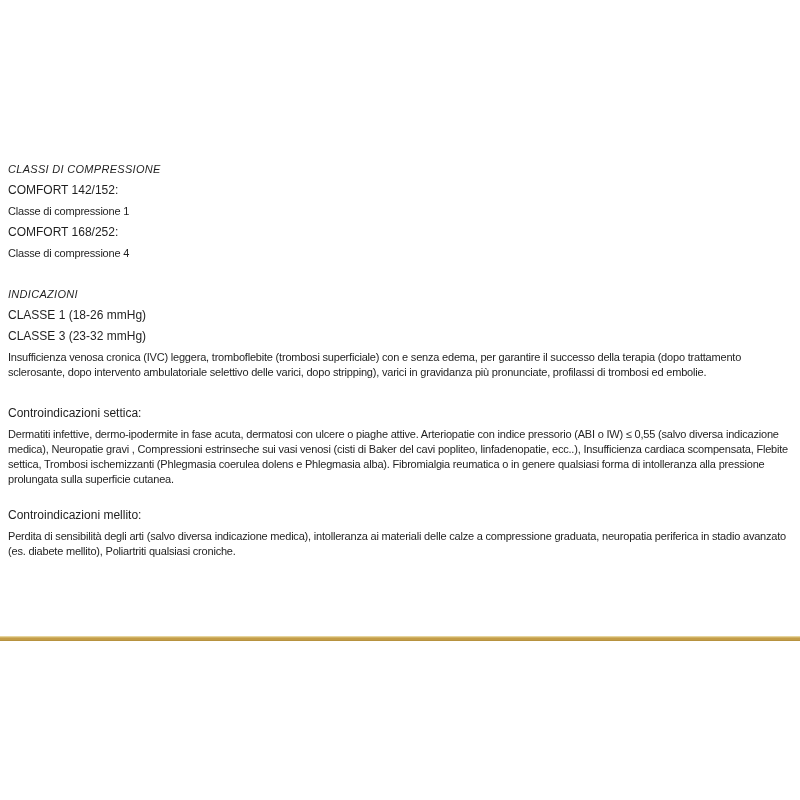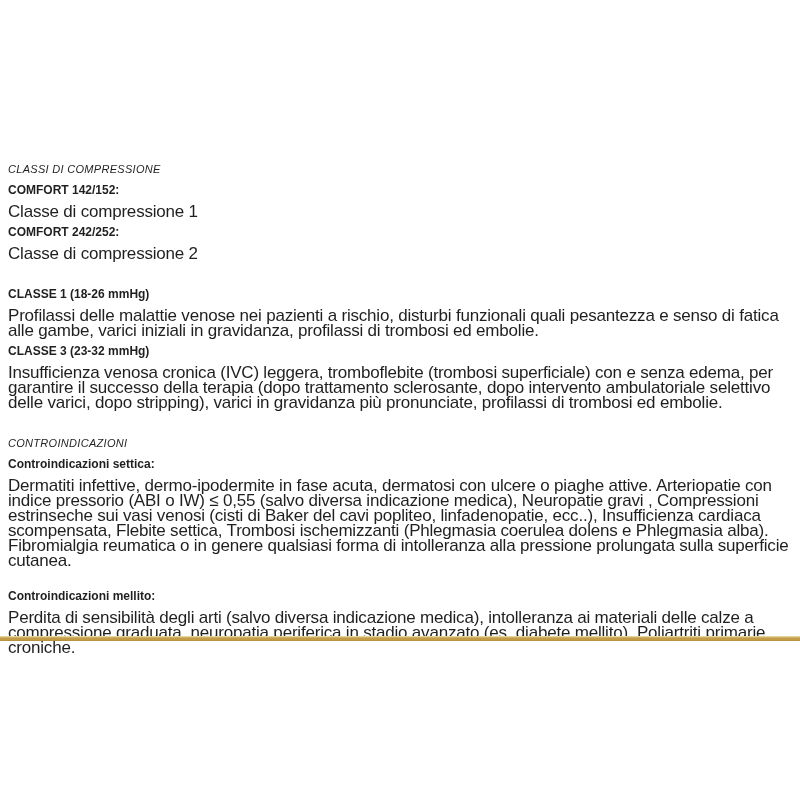--- a/index.html
+++ b/index.html
@@ -29,28 +29,28 @@
   }
   .em-heading {
     font-style: italic;
     font-weight: 400;
     font-size: 11px;
     line-height: 15px;
     letter-spacing: 0.3px;
     margin: 0 0 6px 0;
   }
   .bold-heading {
-    font-weight: 700;
+    font-weight: 400;
     font-size: 12px;
     line-height: 15px;
     margin: 0 0 6px 0;
   }
   .body-line, .para {
     font-weight: 400;
-    font-size: 17px;
+    font-size: 11px;
     line-height: 15px;
     letter-spacing: -0.2px;
     margin: 0 0 6px 0;
   }
   .gap-top {
     margin-top: 21px;
   }
   .divider {
     position: absolute;
     left: 0;
@@ -67,34 +67,33 @@
 </style>
 </head>
 <body>
 
 <div class="content">
 
   <div class="section">
     <p class="em-heading">CLASSI DI COMPRESSIONE</p>
     <p class="bold-heading">COMFORT 142/152:</p>
     <p class="body-line">Classe di compressione 1</p>
-    <p class="bold-heading">COMFORT 242/252:</p>
-    <p class="body-line">Classe di compressione 2</p>
+    <p class="bold-heading">COMFORT 168/252:</p>
+    <p class="body-line">Classe di compressione 4</p>
   </div>
 
   <div class="section">
+    <p class="em-heading">INDICAZIONI</p>
     <p class="bold-heading">CLASSE 1 (18-26 mmHg)</p>
-    <p class="para">Profilassi delle malattie venose nei pazienti a rischio, disturbi funzionali quali pesantezza e senso di fatica alle gambe, varici iniziali in gravidanza, profilassi di trombosi ed embolie.</p>
     <p class="bold-heading">CLASSE 3 (23-32 mmHg)</p>
     <p class="para">Insufficienza venosa cronica (IVC) leggera, tromboflebite (trombosi superficiale) con e senza edema, per garantire il successo della terapia (dopo trattamento sclerosante, dopo intervento ambulatoriale selettivo delle varici, dopo stripping), varici in gravidanza più pronunciate, profilassi di trombosi ed embolie.</p>
   </div>
 
   <div class="section">
-    <p class="em-heading">CONTROINDICAZIONI</p>
     <p class="bold-heading">Controindicazioni settica:</p>
     <p class="para">Dermatiti infettive, dermo-ipodermite in fase acuta, dermatosi con ulcere o piaghe attive. Arteriopatie con indice pressorio (ABI o IW) ≤ 0,55 (salvo diversa indicazione medica), Neuropatie gravi , Compressioni estrinseche sui vasi venosi (cisti di Baker del cavi popliteo, linfadenopatie, ecc..), Insufficienza cardiaca scompensata, Flebite settica, Trombosi ischemizzanti (Phlegmasia coerulea dolens e Phlegmasia alba). Fibromialgia reumatica o in genere qualsiasi forma di intolleranza alla pressione prolungata sulla superficie cutanea.</p>
     <p class="bold-heading gap-top">Controindicazioni mellito:</p>
-    <p class="para">Perdita di sensibilità degli arti (salvo diversa indicazione medica), intolleranza ai materiali delle calze a compressione graduata, neuropatia periferica in stadio avanzato (es. diabete mellito), Poliartriti primarie croniche.</p>
+    <p class="para">Perdita di sensibilità degli arti (salvo diversa indicazione medica), intolleranza ai materiali delle calze a compressione graduata, neuropatia periferica in stadio avanzato (es. diabete mellito), Poliartriti qualsiasi croniche.</p>
   </div>
 
 </div>
 
 <div class="divider"></div>
 
 </body></html>

